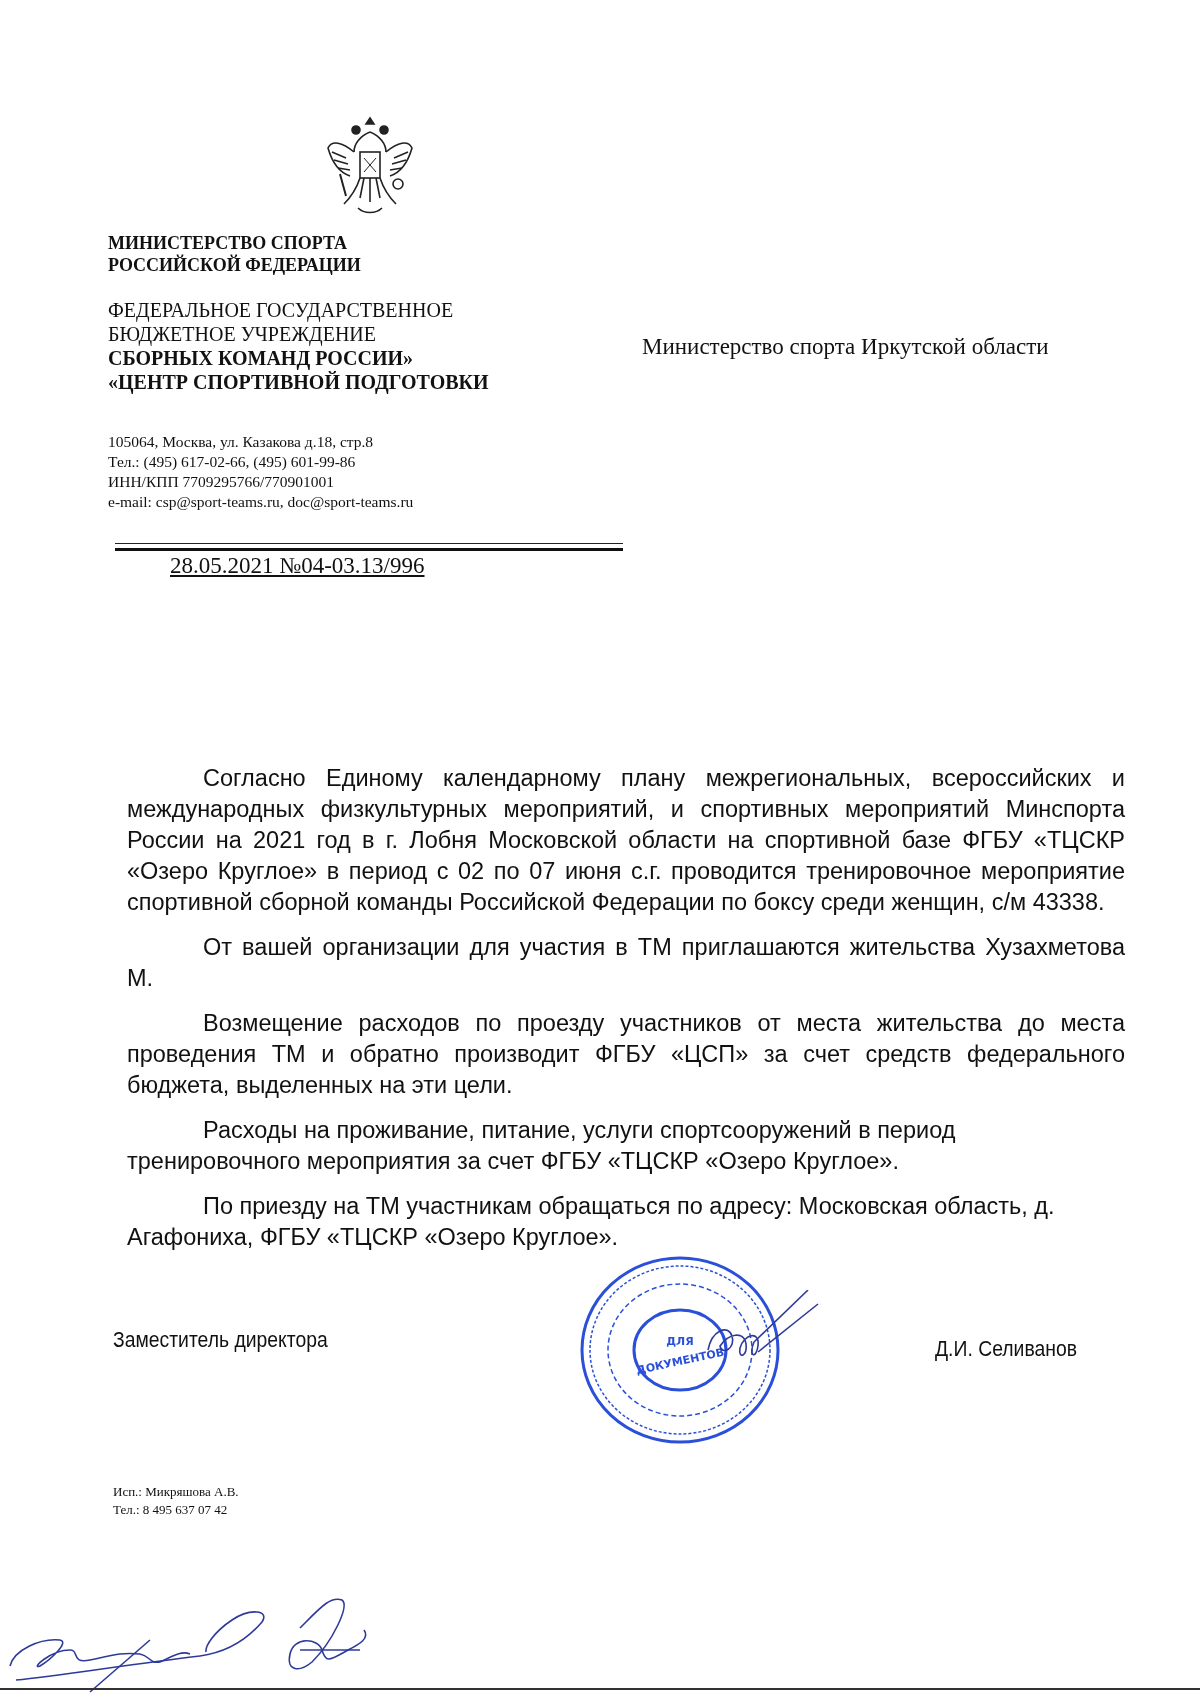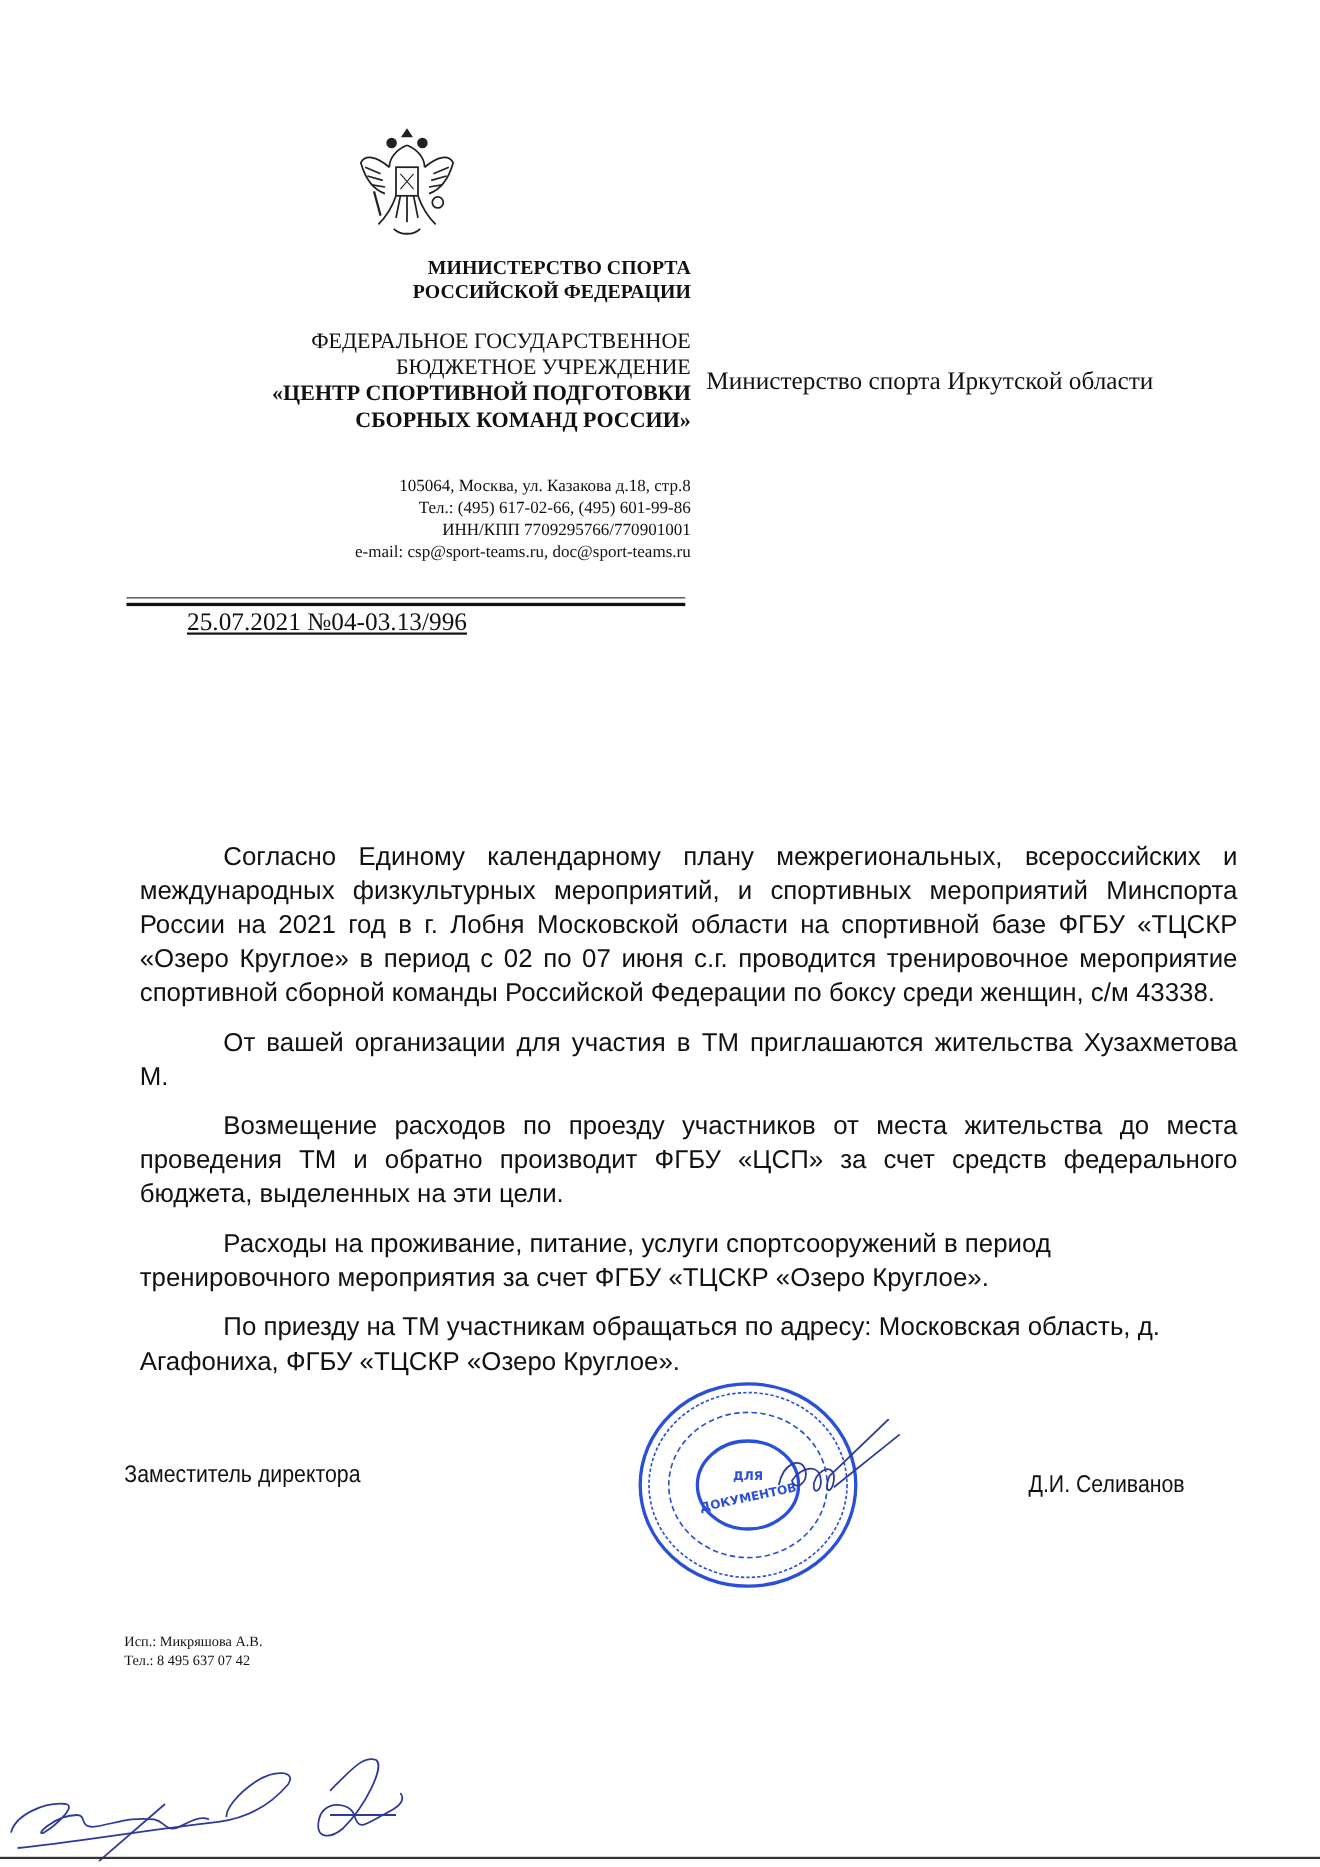--- a/index.html
+++ b/index.html
@@ -1,19 +1,19 @@
 <!DOCTYPE html>
 <html><head>
   <meta charset="utf-8">
   <style>
     html, body { margin: 0; padding: 0; background: #ffffff; }
     body { width: 1200px; height: 1697px; position: relative; overflow: hidden;
            font-family: "Liberation Serif", "DejaVu Serif", serif; color: #111; }
     .abs { position: absolute; }
-    .center { text-align: right; }
+    .center { text-align: left; }
 
     
     #emblem { left: 320px; top: 112px; width: 100px; height: 108px; }
     .ministry { left: 108px; width: 520px; font-weight: bold; font-size: 18px; line-height: 22px; }
     .org { left: 108px; width: 520px; font-size: 20px; line-height: 24px; }
     .org-bold { font-weight: bold; }
     .contacts { left: 108px; width: 520px; font-size: 15.5px; line-height: 20px; }
     .contacts .link { }
     .rule1 { left: 115px; width: 508px; top: 543px; height: 0; border-top: 1.5px solid #222; }
     .rule2 { left: 115px; width: 508px; top: 548px; height: 0; border-top: 3px solid #111; }
@@ -61,37 +61,37 @@
 </div>
 
 <div class="abs ministry center" style="top:232px">
   <div>МИНИСТЕРСТВО СПОРТА</div>
   <div>РОССИЙСКОЙ ФЕДЕРАЦИИ</div>
 </div>
 
 <div class="abs org center" style="top:298px">
   <div>ФЕДЕРАЛЬНОЕ ГОСУДАРСТВЕННОЕ</div>
   <div>БЮДЖЕТНОЕ УЧРЕЖДЕНИЕ</div>
+  <div class="org-bold">СБОРНЫХ КОМАНД РОССИИ»</div>
   <div class="org-bold">«ЦЕНТР СПОРТИВНОЙ ПОДГОТОВКИ</div>
-  <div class="org-bold">СБОРНЫХ КОМАНД РОССИИ»</div>
 </div>
 
 <div class="abs contacts center" style="top:432px">
   <div>105064, Москва, ул. Казакова д.18, стр.8</div>
   <div>Тел.: (495) 617-02-66, (495) 601-99-86</div>
   <div>ИНН/КПП 7709295766/770901001</div>
   <div>
     <span>e-mail: </span><span class="link">csp@sport-teams.ru</span><span>, </span><span class="link">doc@sport-teams.ru</span>
   </div>
 </div>
 
 <div class="abs rule1"></div>
 <div class="abs rule2"></div>
 
-<div class="abs refline">25.07.2021 №04-03.13/996</div>
+<div class="abs refline">28.05.2021 №04-03.13/996</div>
 
 <div class="abs addressee">Министерство спорта Иркутской области</div>
 
 <div class="abs body" style="top:749px">
   <p class="para">Согласно Единому календарному плану межрегиональных, всероссийских и международных физкультурных мероприятий, и спортивных мероприятий Минспорта России на 2021 год в г. Лобня Московской области на спортивной базе ФГБУ «ТЦСКР «Озеро Круглое» в период с 02 по 07 июня с.г. проводится тренировочное мероприятие спортивной сборной команды Российской Федерации по боксу среди женщин, с/м 43338.</p>
   <p class="para">От вашей организации для участия в ТМ приглашаются жительства Хузахметова М.</p>
   <p class="para">Возмещение расходов по проезду участников от места жительства до места проведения ТМ и обратно производит ФГБУ «ЦСП» за счет средств федерального бюджета, выделенных на эти цели.</p>
   <p class="para left" style="padding-right:110px">Расходы на проживание, питание, услуги спортсооружений в период тренировочного мероприятия за счет ФГБУ «ТЦСКР «Озеро Круглое».</p>
   <p class="para left" style="padding-right:60px">По приезду на ТМ участникам обращаться по адресу: Московская область, д. Агафониха, ФГБУ «ТЦСКР «Озеро Круглое».</p>
 </div>

